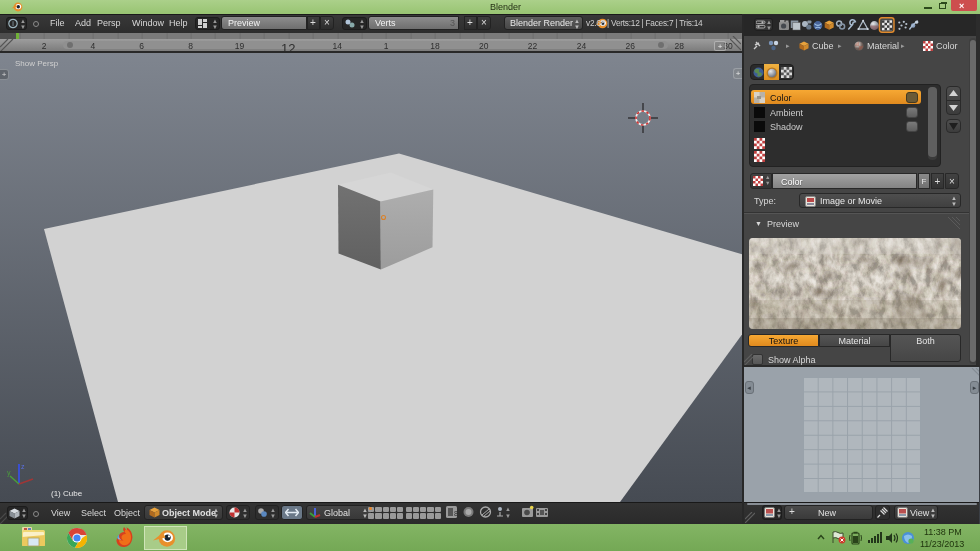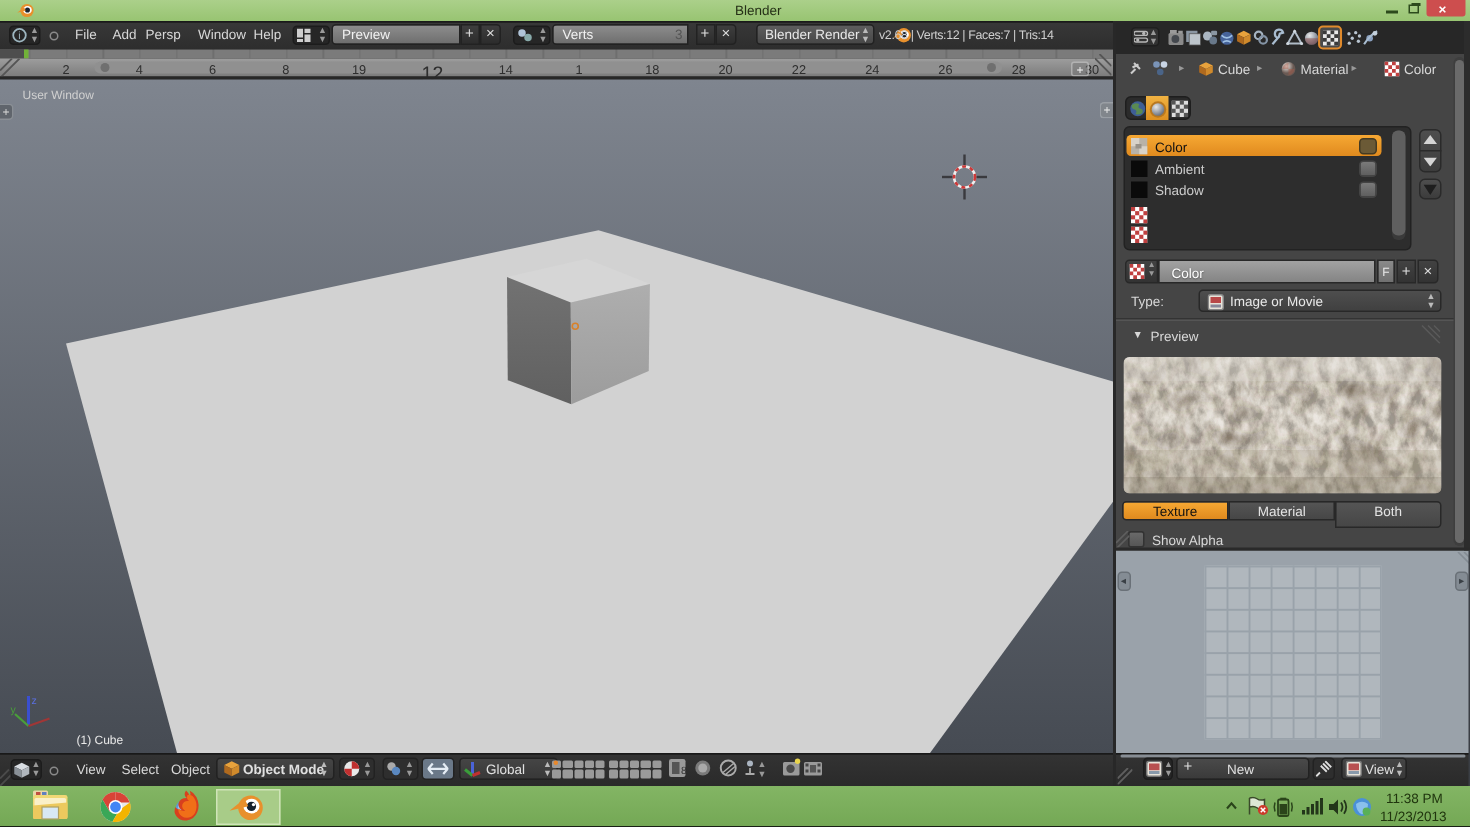--- a/index.html
+++ b/index.html
@@ -259,21 +259,21 @@
       </g>
 
       <g transform="translate(19,431)">
         <line x1="0" y1="0" x2="0" y2="-20" stroke="#3a4fd0" stroke-width="2"></line>
         <line x1="0" y1="0" x2="-9" y2="-8" stroke="#4a9e3a" stroke-width="1.5"></line>
         <line x1="0" y1="0" x2="14" y2="-5" stroke="#a03636" stroke-width="1.5"></line>
         <text x="2" y="-15" font-size="7" fill="#5a6fe0" font-family="Liberation Sans">z</text>
         <text x="-12" y="-9" font-size="7" fill="#4a9e3a" font-family="Liberation Sans">y</text>
       </g>
     </svg>
-    <div class="abs txt" style="left:15px;top:7px;color:#d0d0d0;font-size:8px;">User Window</div>
+    <div class="abs txt" style="left:15px;top:7px;color:#d0d0d0;font-size:8px;">Show Persp</div>
     <div class="abs" style="left:0;top:16px;width:9px;height:11px;background:#60656c;border:1px solid #8a8f95;border-left:none;border-radius:0 3px 3px 0;color:#d8d8d8;font-size:8px;text-align:center;line-height:10px;">+</div>
     <div class="abs txt" style="left:51px;top:437px;color:#e8e8e8;font-size:8px;">(1) Cube</div>
     <div class="abs" style="right:0;top:15px;width:9px;height:11px;background:#81868c;border:1px solid #9a9fa5;border-right:none;border-radius:3px 0 0 3px;color:#e8e8e8;font-size:8px;text-align:center;line-height:10px;">+</div>
   </div>
 
   <div class="abs" id="vpheader" style="left:0;top:502px;width:742px;height:22px;
      background:linear-gradient(#333,#2a2a2a);border-top:1px solid #191919;"></div>
   <svg class="abs" style="left:0px;top:512px;" width="10" height="12" viewBox="0 0 10 12">
     <path d="M0 12 L10 2 M0 7 L6 1" stroke="#4a4a4a" stroke-width="1.2" fill="none"></path>
   </svg>
@@ -586,21 +586,21 @@
       <rect width="212" height="91" filter="url(#spots)"></rect>
       <rect width="212" height="91" fill="#9a8f7e" opacity="0.12"></rect>
       <rect width="212" height="16" fill="#dcd8d0" opacity="0.3"></rect>
       <rect y="62" width="212" height="29" fill="#8a7d66" opacity="0.18"></rect>
       <rect y="80" width="212" height="11" fill="#6a5f4c" opacity="0.2"></rect>
     </svg>
   </div>
 
   <div class="abs" style="left:748px;top:334px;width:71px;height:13px;background:linear-gradient(#f6a833,#e08a1e);border:1px solid #282828;border-radius:3px 0 0 3px;color:#111;font-size:9px;text-align:center;line-height:12px;">Texture</div>
   <div class="abs" style="left:819px;top:334px;width:71px;height:13px;background:linear-gradient(#555,#464646);border:1px solid #282828;color:#e4e4e4;font-size:9px;text-align:center;line-height:12px;">Material</div>
-  <div class="abs" style="left:890px;top:334px;width:71px;height:18px;background:linear-gradient(#555,#464646);border:1px solid #282828;border-radius:0 3px 3px 0;color:#e4e4e4;font-size:9px;text-align:center;line-height:12px;">Both</div>
+  <div class="abs" style="left:890px;top:334px;width:71px;height:28px;background:linear-gradient(#555,#464646);border:1px solid #282828;border-radius:0 3px 3px 0;color:#e4e4e4;font-size:9px;text-align:center;line-height:12px;">Both</div>
 
   <div class="abs" style="left:752px;top:354px;width:11px;height:11px;background:linear-gradient(#6a6a6a,#565656);border:1px solid #333;border-radius:2px;"></div>
   <div class="abs txt" style="left:768px;top:356px;">Show Alpha</div>
 
   <div class="abs" style="left:969px;top:38px;width:8px;height:326px;background:#3e3e3e;border-radius:4px;"></div>
   <div class="abs" style="left:970px;top:40px;width:6px;height:322px;background:#6a6a6a;border-radius:3px;"></div>
 
   <div class="abs" id="imageeditor" style="left:744px;top:367px;width:236px;height:135px;background:#9aa2aa;"></div>
   <div class="abs" id="uvgrid" style="left:803px;top:377px;width:117.6px;height:115.6px;background:#b0b7bd;
     background-image:linear-gradient(to right,#99a2aa 1px,transparent 1px),linear-gradient(to bottom,#99a2aa 1px,transparent 1px);

